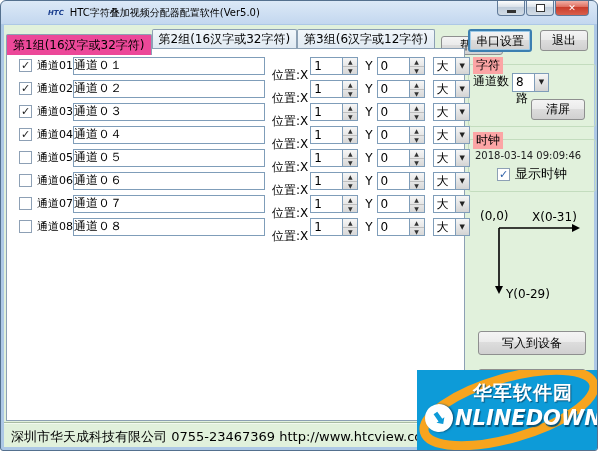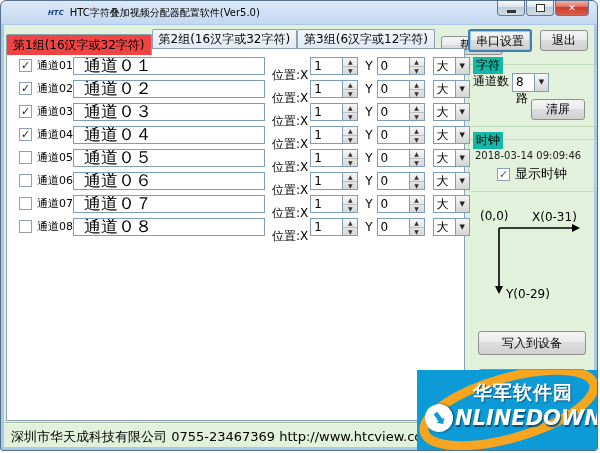--- a/index.html
+++ b/index.html
@@ -18,31 +18,31 @@
   .wbtn .mini-glyph{display:block;width:9px;height:3px;background:#333;margin-top:6px;}
   .wbtn .rest-glyph{display:block;width:9px;height:8px;border:1px solid #333;background:#fff;}
   
   .client{position:absolute;left:3px;top:24px;right:3px;bottom:3px;background:#E1F1DC;}
   
   .tabctl{position:absolute;left:2px;top:2px;width:459px;bottom:26px;}
   .tabstrip{height:21px;position:relative;white-space:nowrap;}
   .tab{display:inline-block;height:26px;line-height:18px;margin-top:2px;padding:0 6px;font-size:12px;
     border:1px solid #8CA0B4;border-bottom:none;border-radius:2px 2px 0 0;
     background:linear-gradient(#F2F7FB,#D9E4EF);vertical-align:bottom;cursor:default;}
-  .tab.active{height:21px;margin-top:0;line-height:20px;background:#ef4444;position:relative;z-index:3;}
+  .tab.active{height:21px;margin-top:0;line-height:20px;background:#ec4899;position:relative;z-index:3;}
   .helpbtn{display:inline-block;vertical-align:bottom;margin:2px 0 0 6px;width:62px;height:19px;line-height:17px;text-align:center;
     font-size:12px;border:1px solid #8E8F8F;border-radius:3px;
     background:linear-gradient(#F4F4F4,#EBEBEB 45%,#DDDDDD 46%,#D2D2D2);cursor:default;}
   .tabpage{position:absolute;top:21px;left:0;right:0;bottom:0;background:#fff;border:1px solid #8CA0B4;z-index:2;padding-top:5px;}
   
   .row{display:flex;align-items:center;height:23px;padding-left:12px;}
   .cb{width:13px;height:13px;border:1px solid #8DA0B5;background:#fff;display:flex;align-items:center;justify-content:center;flex:0 0 13px;}
   .ck{font-size:11px;line-height:11px;color:#1A1A1A;font-weight:bold;}
   .rlab{width:36px;margin-left:5px;font-size:11px;color:#000;flex:0 0 36px;}
-  .txt{width:192px;height:18px;border:1px solid #7F9DB9;font-size:17px;padding:0 10px;
+  .txt{width:192px;height:18px;border:1px solid #7F9DB9;font-size:12px;padding:0 0;
     font-family:"DejaVu Sans","Liberation Sans",sans-serif;flex:0 0 192px;}
   .plab{margin-left:7px;font-size:12px;flex:0 0 auto;margin-top:20px;}
   .spin{display:inline-flex;width:48px;height:18px;border:1px solid #7F9DB9;background:#fff;margin-left:2px;flex:0 0 48px;}
   .spin-in{flex:1;min-width:0;border:0;font-size:12px;padding-left:3px;font-family:inherit;}
   .spin-btns{width:15px;display:flex;flex-direction:column;border-left:1px solid #7F9DB9;
     background:linear-gradient(#F6F6F6,#D8D8D8);}
   .spin-btns i{flex:1;font-style:normal;font-size:6px;line-height:8px;text-align:center;color:#333;}
   .spin-btns i:first-child{border-bottom:1px solid #BFBFBF;}
   .ylab{margin:0 2px 0 7px;font-size:12px;flex:0 0 auto;}
   .combo{display:inline-flex;width:37px;height:18px;border:1px solid #7F9DB9;background:#fff;margin-left:8px;align-items:stretch;flex:0 0 37px;}
@@ -50,21 +50,21 @@
   .combo-btn{width:14px;text-align:center;font-size:7px;line-height:16px;color:#222;border-left:1px solid #7F9DB9;
     background:linear-gradient(#F6F6F6,#D4D4D4);}
   
   .panel{position:absolute;left:464px;top:4px;width:128px;bottom:12px;font-size:12px;}
   .btn{display:inline-block;border:1px solid #8E8F8F;border-radius:3px;font-size:12px;text-align:center;
     background:linear-gradient(#F4F4F4,#EBEBEB 45%,#DDDDDD 46%,#D0D0D0);cursor:default;}
   .serialbtn{width:64px;height:23px;line-height:21px;border:2px solid #3C7FB1;border-radius:3px;
     box-shadow:0 0 0 1px #9ECBE8 inset;}
   .exitbtn{width:48px;height:21px;line-height:19px;margin-left:8px;vertical-align:top;margin-top:1px;}
   .group{border:1px solid #C3DCBE;border-radius:3px;margin-top:12px;padding:8px 4px 6px;position:relative;}
-  .group-title{position:absolute;top:-8px;left:4px;background:#14b8a6;padding:0 3px;font-size:12px;}
+  .group-title{position:absolute;top:-8px;left:4px;background:#fca5a5;padding:0 3px;font-size:12px;}
   .cc-row{display:flex;align-items:flex-start;}
   .cc-label{font-size:12px;flex:0 0 auto;}
   .cc-combo{display:inline-flex;width:68px;height:19px;border:1px solid #7F9DB9;background:#fff;margin-left:3px;}
   .clearbtn{width:54px;height:21px;line-height:19px;margin:7px 0 0 58px;display:block;}
   .clock-dt{font-size:10px;letter-spacing:0;color:#222;margin:2px 0 4px 2px;white-space:nowrap;}
   .clock-cbrow{display:flex;align-items:center;justify-content:center;margin-bottom:2px;}
   .clock-cb .ck{color:#2B5FA8;}
   .clock-cblabel{margin-left:5px;font-size:13px;}
   .coords{margin-top:14px;margin-left:4px;}
   .devbtn{display:block;width:108px;height:24px;line-height:22px;margin:0 auto;}

